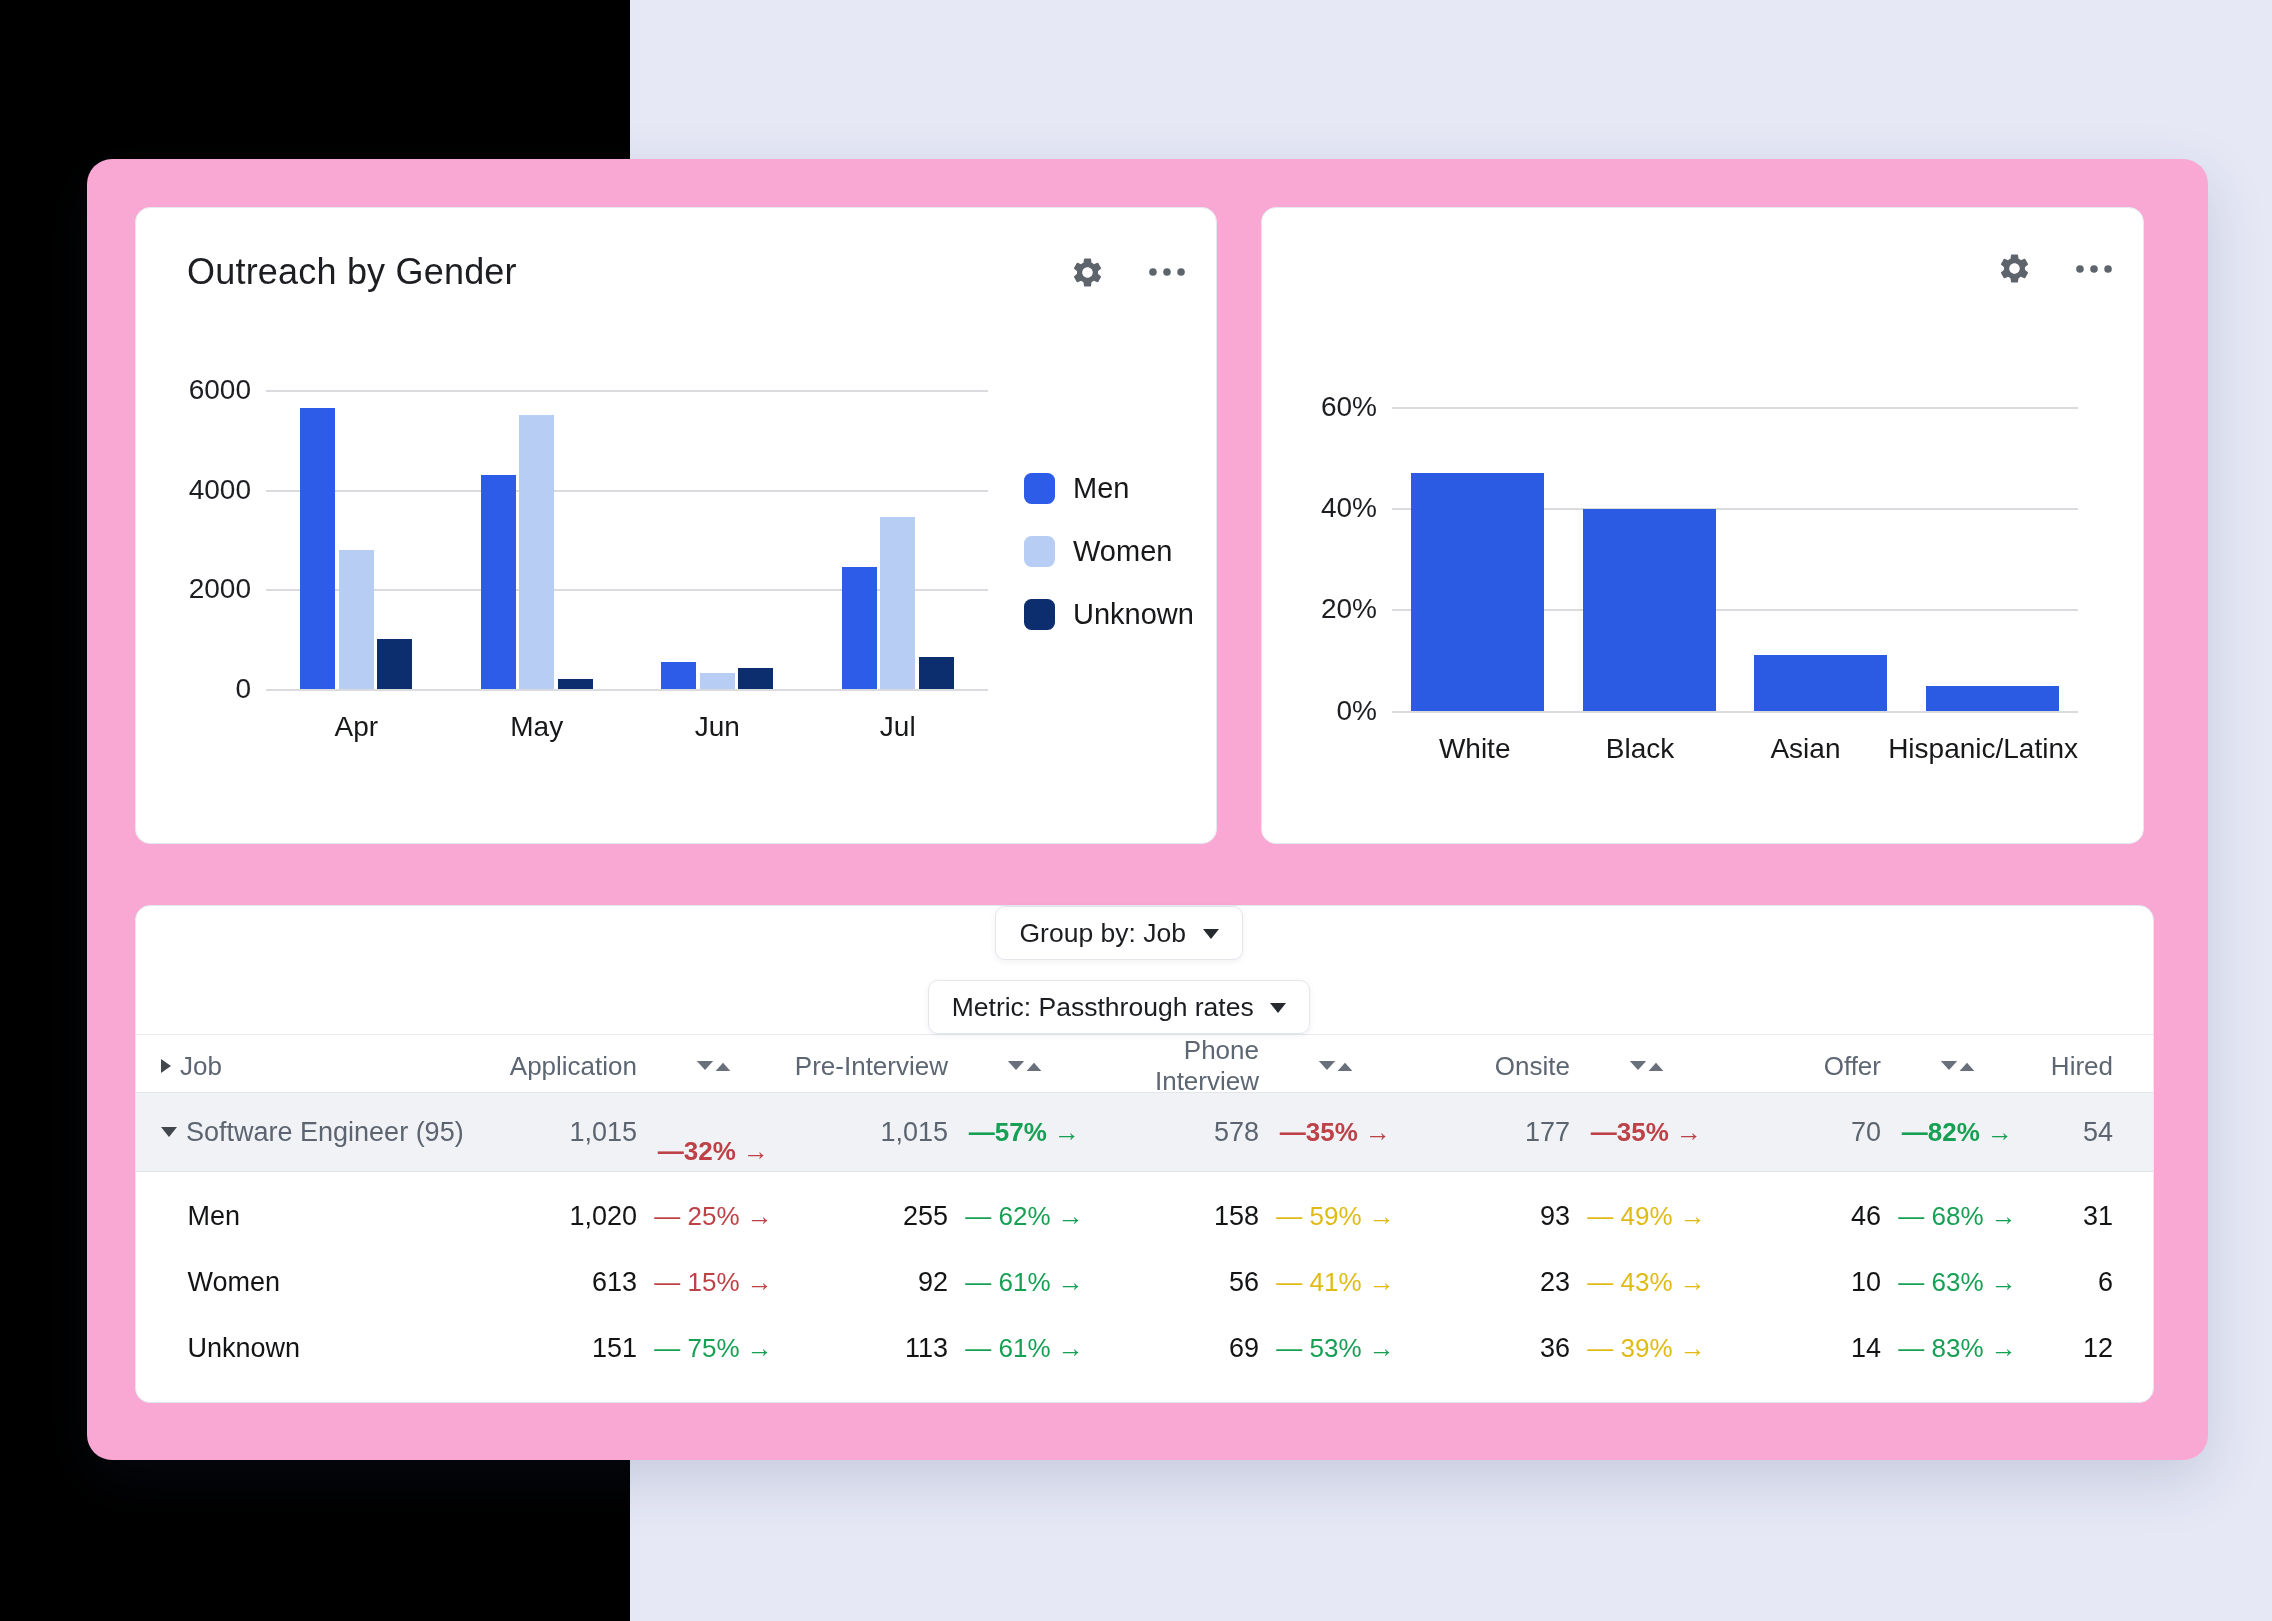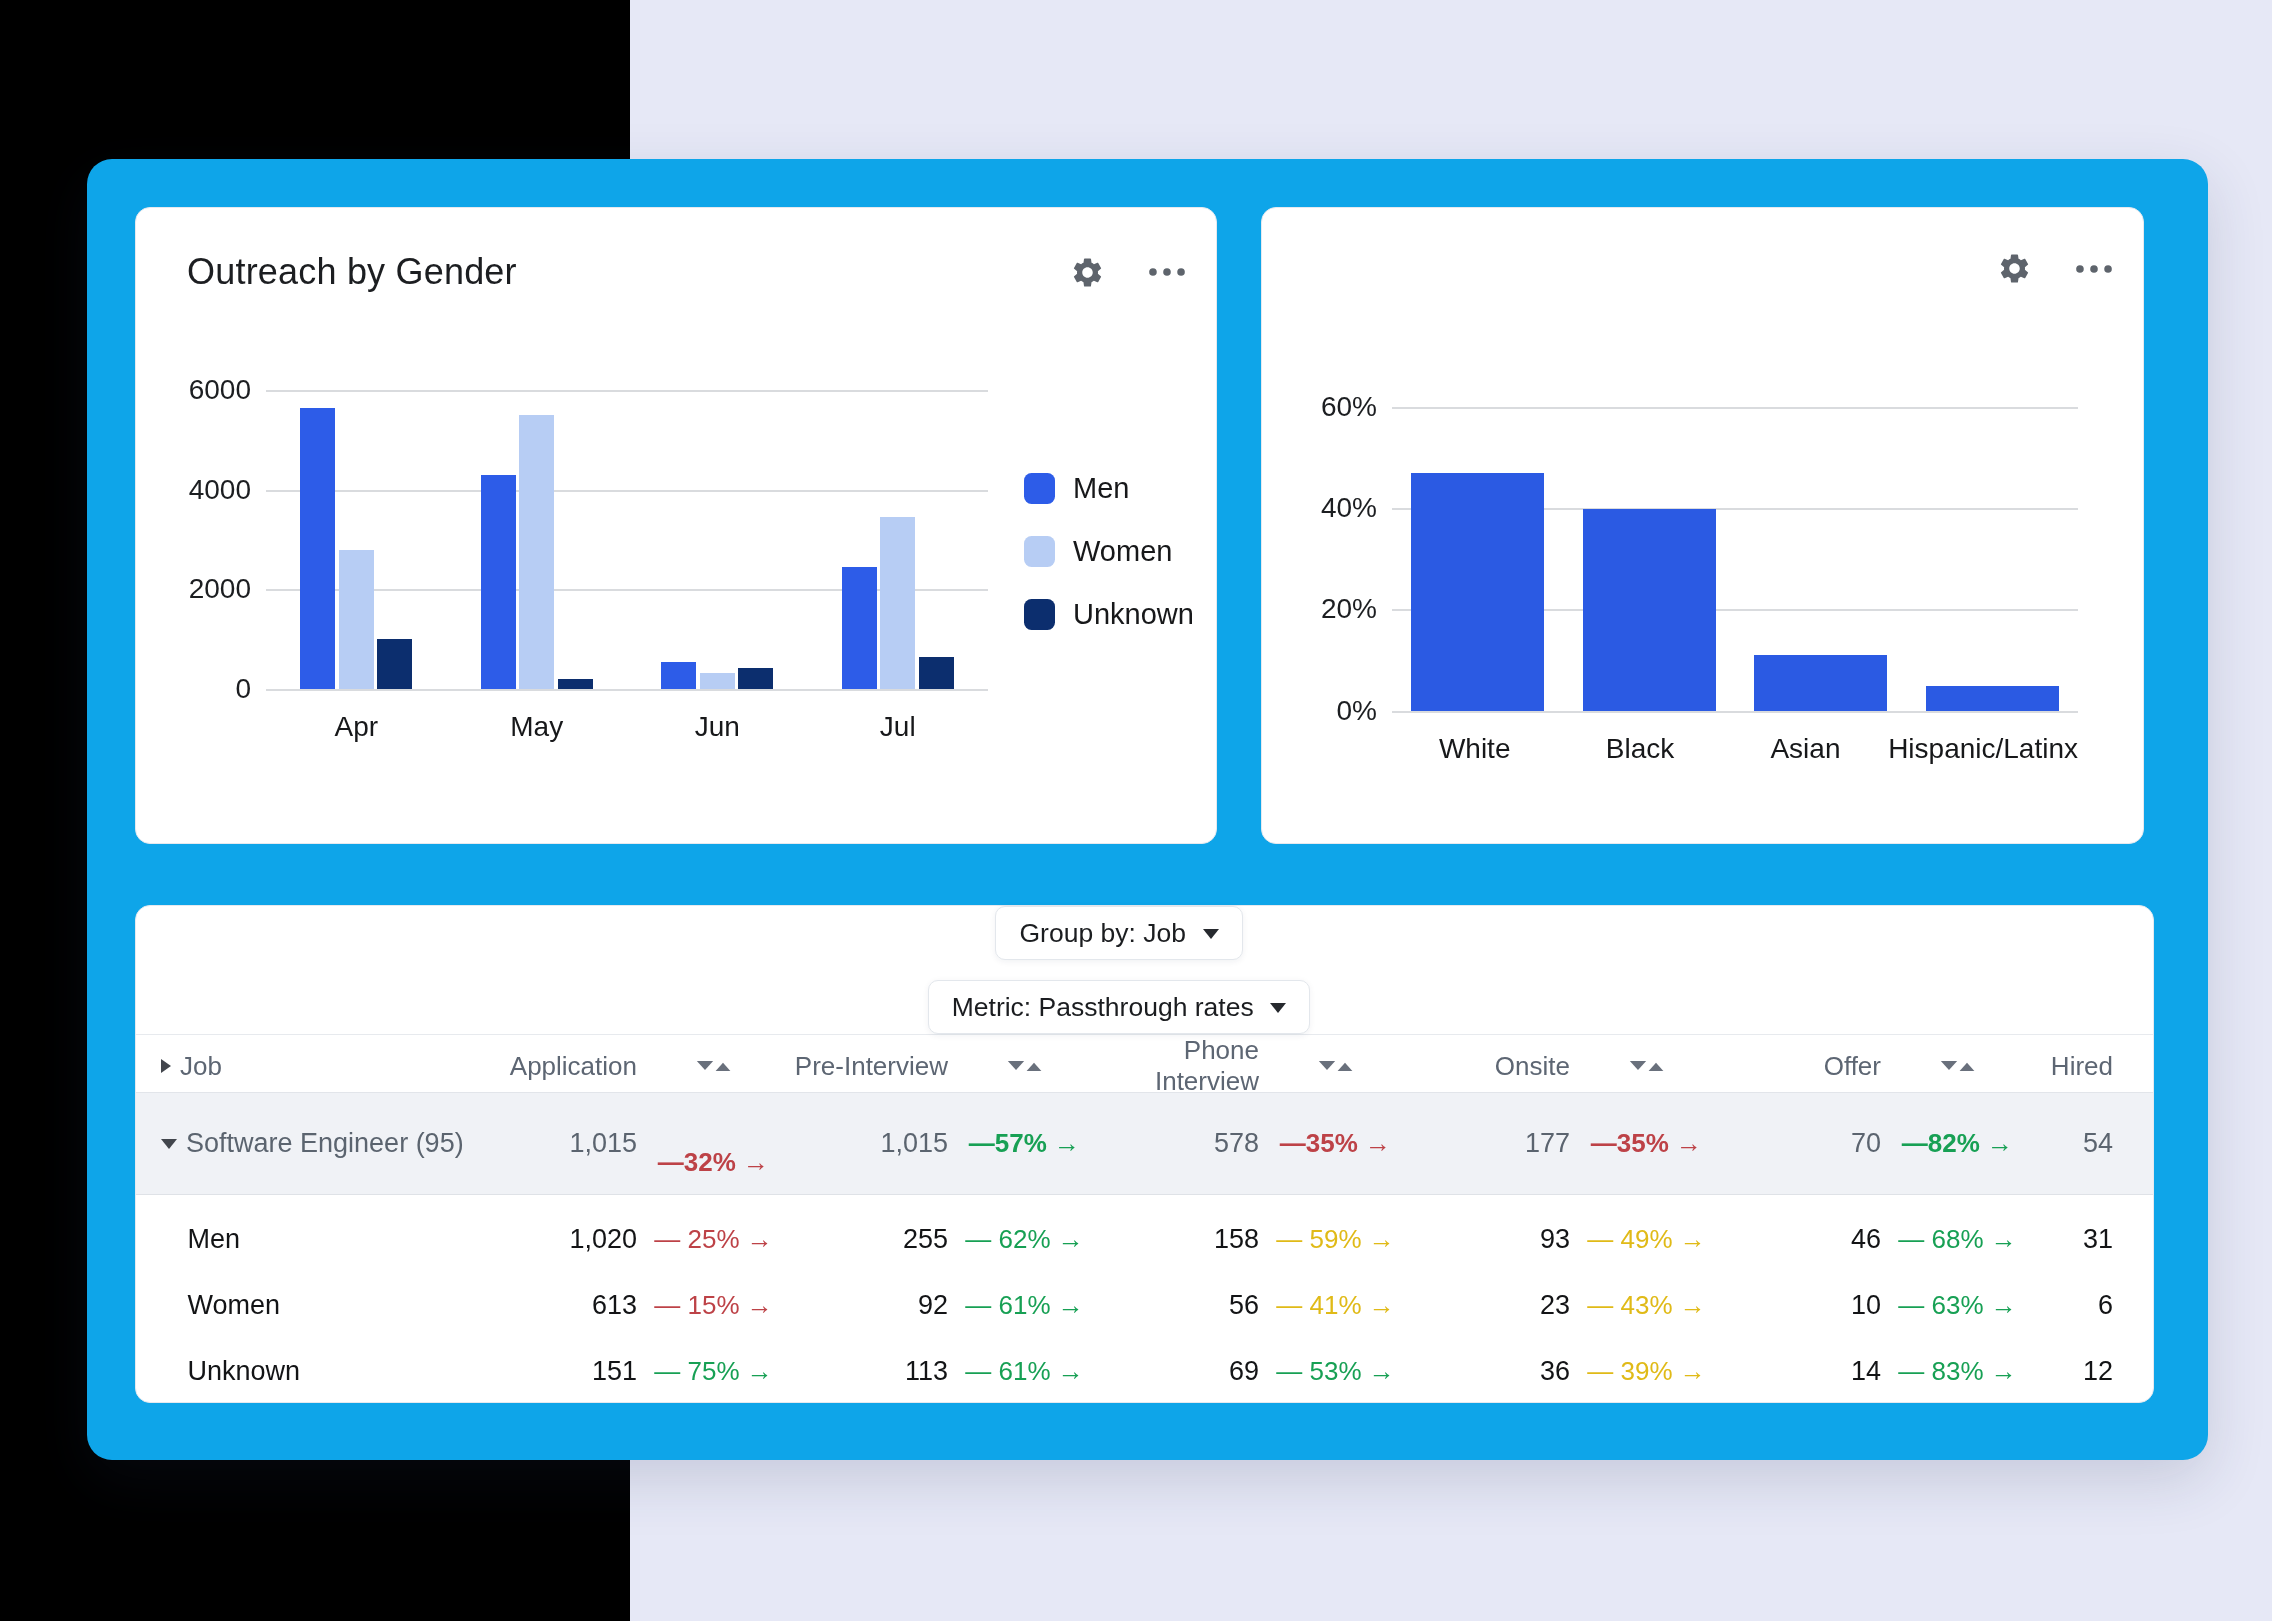--- a/index.html
+++ b/index.html
@@ -1,20 +1,20 @@
 <!DOCTYPE html>
 <html style="font-size:13.3px"><head>
 <meta charset="utf-8">
 <style>
   html,body{margin:0;padding:0;background:#e6e8f6;}
   *{box-sizing:border-box;}
   .canvas{position:relative;width:2273px;height:1622px;background:#e6e8f6;overflow:hidden;
           font-family:"Liberation Sans","DejaVu Sans",sans-serif;color:#1c1e21;}
   .black-col{position:absolute;left:0;top:0;width:630px;height:1622px;background:#000;}
-  .panel{position:absolute;left:87px;top:159px;width:2121px;height:1301px;background:#0ea5e9;
+  .panel{position:absolute;left:87px;top:159px;width:2121px;height:1301px;background:#f9a8d4;
          border-radius:25px;box-shadow:0 20px 58px rgba(40,50,90,.16);}
   .card{position:absolute;background:#fff;border:1.7px solid #e5e9ef;border-radius:15px;}
   .card1{left:48px;top:48px;width:1082px;height:637px;}
   .card2{left:1174px;top:48px;width:883px;height:637px;}
   .tablecard{left:48px;top:746px;width:2019px;height:498px;--tcols:318px 158px 153px 158px 153px 158px 153px 158px 153px 158px 153px 79px;}
   .card-head{display:flex;align-items:center;padding:43px 30px 0 51px;}
   .card-title{margin:0;font-size:36px;font-weight:500;letter-spacing:0.2px;color:#1c1e21;}
   .head-actions{margin-left:auto;display:flex;align-items:center;gap:43px;}
   .icon-btn{display:flex;align-items:center;cursor:pointer;}
   
@@ -46,21 +46,21 @@
                     padding:0 41px 0 25px;}
   .thead{height:58px;border-bottom:1.7px solid #e2e5ea;}
   .th{font-size:26px;color:#5d6673;}
   .th.num{text-align:right;}
   .th.sortcell{display:flex;justify-content:center;}
   .jobcell{display:flex;align-items:center;gap:9px;}
   .caret-right{width:0;height:0;border-top:7.5px solid transparent;border-bottom:7.5px solid transparent;
                border-left:10px solid #42464d;flex:none;}
   .caret-down{width:0;height:0;border-left:8.3px solid transparent;border-right:8.3px solid transparent;
               border-top:10px solid #42464d;flex:none;}
-  .grow{height:102px;background:#f0f2f6;border-bottom:1.7px solid #dfe2e7;}
+  .grow{height:79px;background:#f0f2f6;border-bottom:1.7px solid #dfe2e7;}
   .grow .label{font-size:27px;font-weight:500;color:#5b646f;}
   .grow .num{text-align:right;font-size:27px;font-weight:500;color:#5b646f;}
   .grow .pct{text-align:center;font-size:26px;font-weight:700;white-space:nowrap;}
   .rows{padding-top:11.6px;}
   .row{height:66px;}
   .row .label{font-size:27px;color:#131416;padding-left:26.5px;}
   .row .num{text-align:right;font-size:27px;color:#131416;}
   .row .pct{text-align:center;font-size:26px;white-space:nowrap;}
 </style>
 </head>

